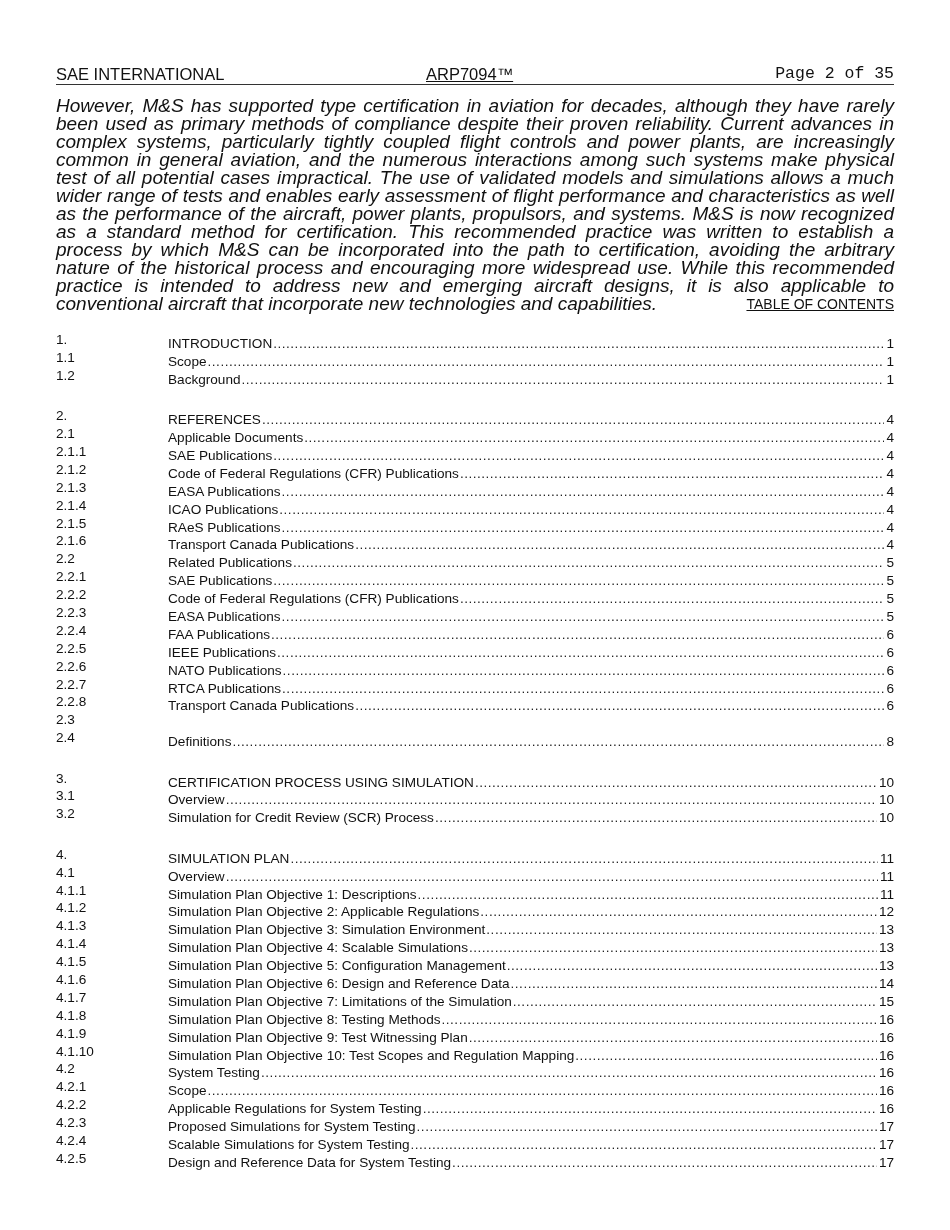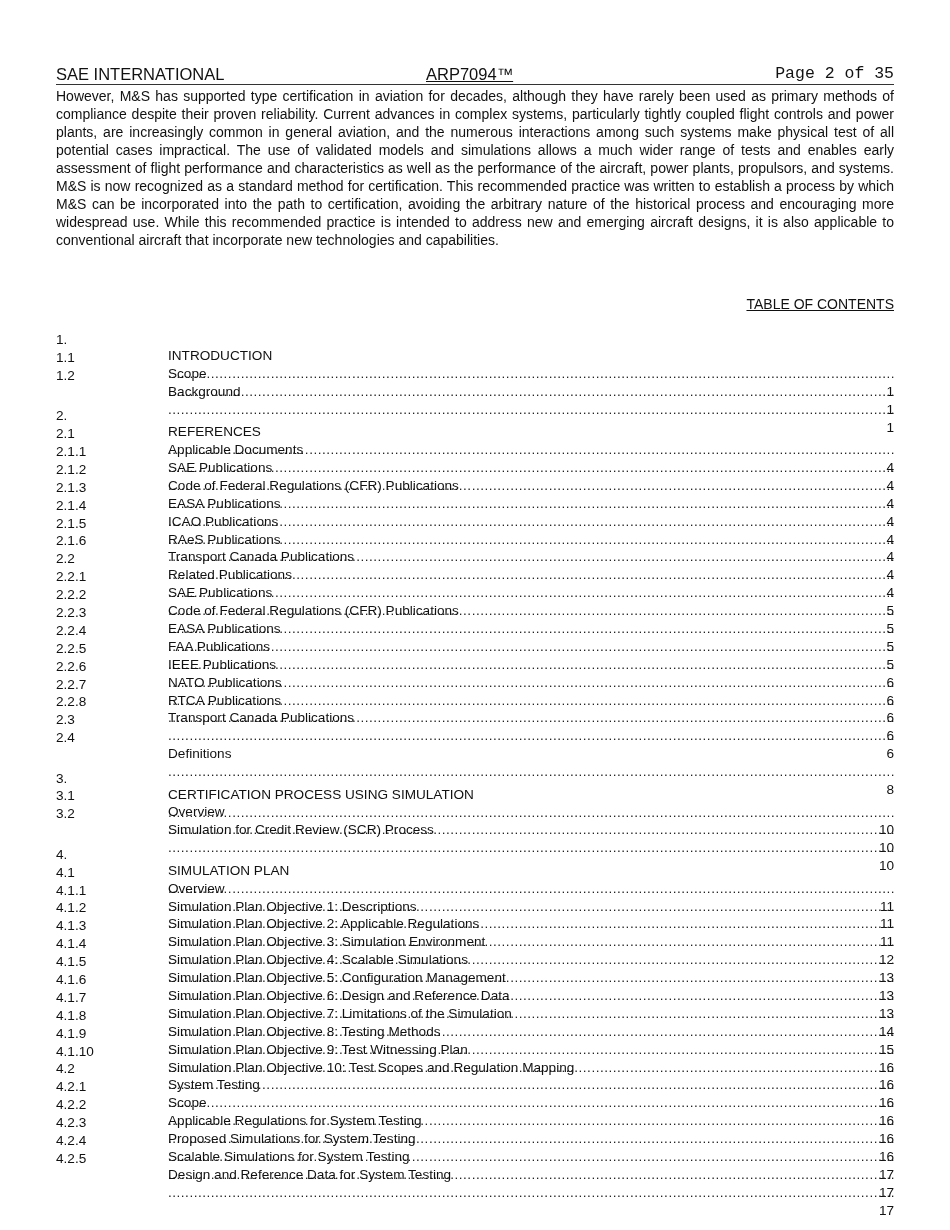--- a/index.html
+++ b/index.html
@@ -4,29 +4,29 @@
 <style>
   html, body { margin:0; padding:0; background:#ffffff; }
   body { width:950px; height:1230px; position:relative; overflow:hidden;
          font-family:"Liberation Sans", sans-serif; color:#111; }
   .page { position:absolute; left:56px; top:0; width:838px; }
   .header { position:absolute; top:44px; left:0; width:838px; height:20px;
             border-bottom:1.5px solid #333; font-size:16.5px; line-height:20px;margin-top:20px; }
   .header .left { position:absolute; left:0; top:0; }
   .header .center { position:absolute; left:370px; top:0;text-decoration:underline; }
   .header .right { position:absolute; right:0; top:0;font-family:Liberation Mono, monospace; }
-  .body-text { position:absolute; top:87px; left:0; width:838px; font-size:14px;
-               line-height:18px; text-align:justify; }
+  .body-text { position:absolute; top:97px; left:0; width:838px; font-size:19px;
+               line-height:18px; text-align:justify;font-style:italic; }
   .toc-title { position:absolute; top:295px; left:0; width:838px; text-align:right;
                font-size:14px; line-height:18px;text-decoration:underline; }
   .toc { position:absolute; top:331px; left:0; width:838px; }
   .toc-group { margin-bottom:22.5px; }
   .toc-row { position:relative; height:17.9px; font-size:13.6px; line-height:17.9px; }
   .toc-row .num { position:absolute; left:0; top:0; }
-  .toc-row .entry { position:absolute; left:112px; right:0; top:16px; display:flex; overflow:hidden;flex-direction:column; }
+  .toc-row .entry { position:absolute; left:112px; right:0; top:4px; display:flex; overflow:hidden; }
   .toc-row .title { white-space:nowrap; flex:0 0 auto; padding-right:1px; }
   .toc-row .dots { flex:1 1 auto; overflow:hidden; white-space:nowrap; letter-spacing:0.5px; color:#222; }
   .toc-row .dots::before { content:"..................................................................................................................................................................................................................................................."; }
   .toc-row .pg { flex:0 0 auto; padding-left:2px; text-align:right; }
 </style>
 </head>
 <body>
 
 <div class="page">
   <div class="header">

